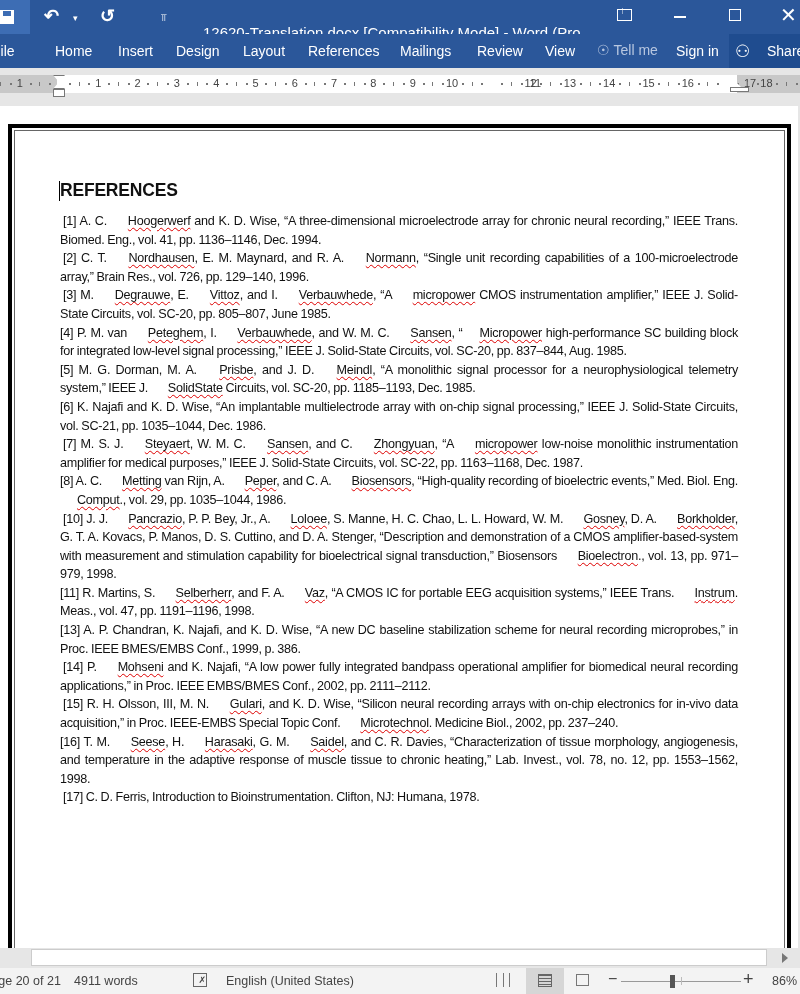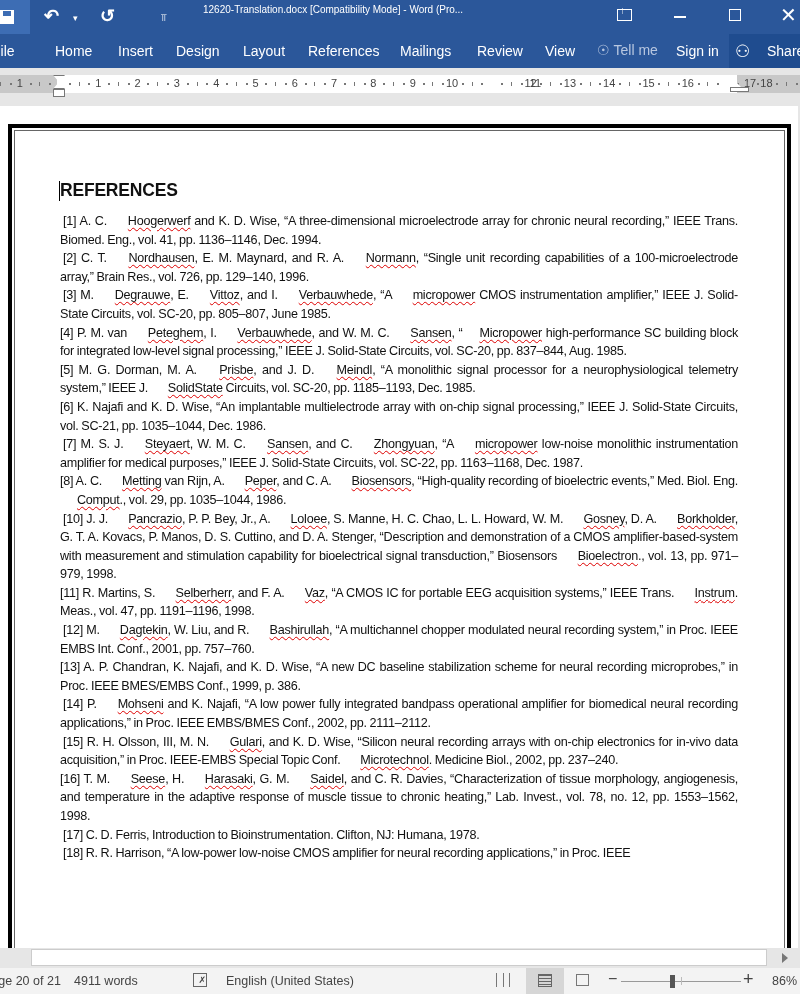--- a/index.html
+++ b/index.html
@@ -9,21 +9,21 @@
   
   .titlebar { position: absolute; left: 0; top: 0; width: 800px; height: 34px; background: #2b579a; color: #fff; }
   .tb-save { position: absolute; left: 0; top: 0; width: 30px; height: 34px; background: #3d6db4; display:flex; align-items:center; justify-content:center; }
   .tb-save .disk { width: 14px; height: 14px; background: #fff; position: relative; margin-left: -16px; }
   .tb-save .disk::after { content:""; position:absolute; left:3px; top:1px; width:8px; height:5px; background:#3d6db4; }
   .tb-icon { position: absolute; top: 4px; font-size: 18px; color: #fff; line-height: 24px; }
   .tb-undo { left: 44px; font-weight: bold; }
   .tb-undo-caret { left: 73px; font-size: 9px; top: 6px; }
   .tb-redo { left: 100px; font-weight: bold; }
   .tb-qat { left: 161px; font-size: 10px; top: 6px; }
-  .tb-title { position: absolute; left: 203px; top: 4px; font-size: 10px; color: #fff; white-space: nowrap; }
+  .tb-title { position: absolute; left: 203px; top: 24px; font-size: 15px; color: #fff; white-space: nowrap; }
   .tb-ribbon-opt { position: absolute; left: 617px; top: 9px; width: 15px; height: 12px; border: 1.5px solid #fff; }
   .tb-ribbon-opt::after { content:"\2191"; position:absolute; left:2px; top:-5px; font-size:10px; font-weight:bold; color:#fff; }
   .tb-min { position: absolute; left: 674px; top: 16px; width: 12px; height: 2px; background: #fff; }
   .tb-max { position: absolute; left: 729px; top: 9px; width: 12px; height: 12px; border: 1.5px solid #fff; }
   .tb-close { position: absolute; left: 780px; top: 3px; font-size: 20px; color: #fff; }
 
   
   .tabsbar { position: absolute; left: 0; top: 34px; width: 800px; height: 34px; background: #2b579a; }
   .tab { position: absolute; top: 9px; font-size: 14px; color: #fff; white-space: nowrap; }
   .tell { position: absolute; left: 597px; top: 8px; font-size: 14px; color: #b8c7e0; white-space: nowrap; }
@@ -229,27 +229,25 @@
           <div class="ref indent"><span>[1] A. C. </span><span class="sq">Hoogerwerf</span><span> and K. D. Wise, “A three-dimensional microelectrode array for chronic neural recording,” IEEE Trans. Biomed. Eng., vol. 41, pp. 1136–1146, Dec. 1994.</span></div>
           <div class="ref indent"><span>[2] C. T. </span><span class="sq">Nordhausen</span><span>, E. M. Maynard, and R. A. </span><span class="sq">Normann</span><span>, “Single unit recording capabilities of a 100-microelectrode array,” Brain Res., vol. 726, pp. 129–140, 1996.</span></div>
           <div class="ref indent"><span>[3] M. </span><span class="sq">Degrauwe</span><span>, E. </span><span class="sq">Vittoz</span><span>, and I. </span><span class="sq">Verbauwhede</span><span>, “A </span><span class="sq">micropower</span><span> CMOS instrumentation amplifier,” IEEE J. Solid-State Circuits, vol. SC-20, pp. 805–807, June 1985.</span></div>
           <div class="ref"><span>[4] P. M. van </span><span class="sq">Peteghem</span><span>, I. </span><span class="sq">Verbauwhede</span><span>, and W. M. C. </span><span class="sq">Sansen</span><span>, “</span><span class="sq">Micropower</span><span> high-performance SC building block for integrated low-level signal processing,” IEEE J. Solid-State Circuits, vol. SC-20, pp. 837–844, Aug. 1985.</span></div>
           <div class="ref"><span>[5] M. G. Dorman, M. A. </span><span class="sq">Prisbe</span><span>, and J. D. </span><span class="sq">Meindl</span><span>, “A monolithic signal processor for a neurophysiological telemetry system,” IEEE J. </span><span class="sq">SolidState</span><span> Circuits, vol. SC-20, pp. 1185–1193, Dec. 1985.</span></div>
           <div class="ref"><span>[6] K. Najafi and K. D. Wise, “An implantable multielectrode array with on-chip signal processing,” IEEE J. Solid-State Circuits, vol. SC-21, pp. 1035–1044, Dec. 1986.</span></div>
           <div class="ref indent"><span>[7] M. S. J. </span><span class="sq">Steyaert</span><span>, W. M. C. </span><span class="sq">Sansen</span><span>, and C. </span><span class="sq">Zhongyuan</span><span>, “A </span><span class="sq">micropower</span><span> low-noise monolithic instrumentation amplifier for medical purposes,” IEEE J. Solid-State Circuits, vol. SC-22, pp. 1163–1168, Dec. 1987.</span></div>
           <div class="ref"><span>[8] A. C. </span><span class="sq">Metting</span><span> van Rijn, A. </span><span class="sq">Peper</span><span>, and C. A. </span><span class="sq">Biosensors</span><span>, “High-quality recording of bioelectric events,” Med. Biol. Eng. </span><span class="sq">Comput</span><span>., vol. 29, pp. 1035–1044, 1986.</span></div>
           <div class="ref indent"><span>[10] J. J. </span><span class="sq">Pancrazio</span><span>, P. P. Bey, Jr., A. </span><span class="sq">Loloee</span><span>, S. Manne, H. C. Chao, L. L. Howard, W. M. </span><span class="sq">Gosney</span><span>, D. A. </span><span class="sq">Borkholder</span><span>, G. T. A. Kovacs, P. Manos, D. S. Cuttino, and D. A. Stenger, “Description and demonstration of a CMOS amplifier-based-system with measurement and stimulation capability for bioelectrical signal transduction,” Biosensors </span><span class="sq">Bioelectron</span><span>., vol. 13, pp. 971–979, 1998.</span></div>
           <div class="ref"><span>[11] R. Martins, S. </span><span class="sq">Selberherr</span><span>, and F. A. </span><span class="sq">Vaz</span><span>, “A CMOS IC for portable EEG acquisition systems,” IEEE Trans. </span><span class="sq">Instrum</span><span>. Meas., vol. 47, pp. 1191–1196, 1998.</span></div>
-          <div class="ref indent"><span>[12] M. </span><span class="sq">Dagtekin</span><span>, W. Liu, and R. </span><span class="sq">Bashirullah</span><span>, “A multichannel chopper modulated neural recording system,” in Proc. IEEE EMBS Int. Conf., 2001, pp. 757–760.</span></div>
           <div class="ref"><span>[13] A. P. Chandran, K. Najafi, and K. D. Wise, “A new DC baseline stabilization scheme for neural recording microprobes,” in Proc. IEEE BMES/EMBS Conf., 1999, p. 386.</span></div>
           <div class="ref indent"><span>[14] P. </span><span class="sq">Mohseni</span><span> and K. Najafi, “A low power fully integrated bandpass operational amplifier for biomedical neural recording applications,” in Proc. IEEE EMBS/BMES Conf., 2002, pp. 2111–2112.</span></div>
           <div class="ref indent"><span>[15] R. H. Olsson, III, M. N. </span><span class="sq">Gulari</span><span>, and K. D. Wise, “Silicon neural recording arrays with on-chip electronics for in-vivo data acquisition,” in Proc. IEEE-EMBS Special Topic Conf. </span><span class="sq">Microtechnol</span><span>. Medicine Biol., 2002, pp. 237–240.</span></div>
           <div class="ref"><span>[16] T. M. </span><span class="sq">Seese</span><span>, H. </span><span class="sq">Harasaki</span><span>, G. M. </span><span class="sq">Saidel</span><span>, and C. R. Davies, “Characterization of tissue morphology, angiogenesis, and temperature in the adaptive response of muscle tissue to chronic heating,” Lab. Invest., vol. 78, no. 12, pp. 1553–1562, 1998.</span></div>
           <div class="ref indent"><span>[17] C. D. Ferris, Introduction to Bioinstrumentation. Clifton, NJ: Humana, 1978.</span></div>
-          <div class="ref indent"><span>[18] R. R. Harrison, “A low-power low-noise CMOS amplifier for neural recording applications,” in Proc. IEEE</span></div>
         </div>
     </div>
   </div>
 </div>
 
 <div class="hscroll">
   <div class="track"></div>
   <span class="arrow-r"></span>
 </div>
 

